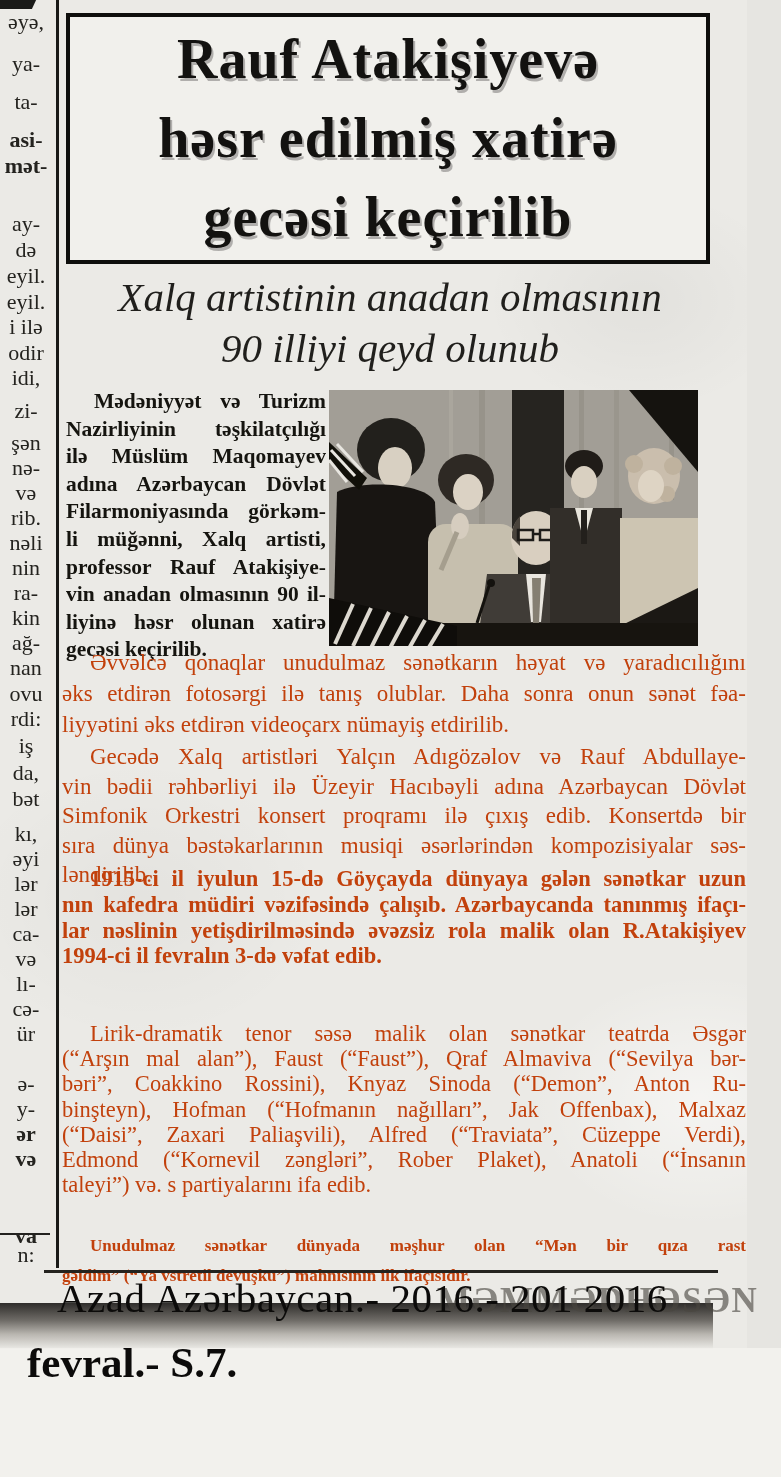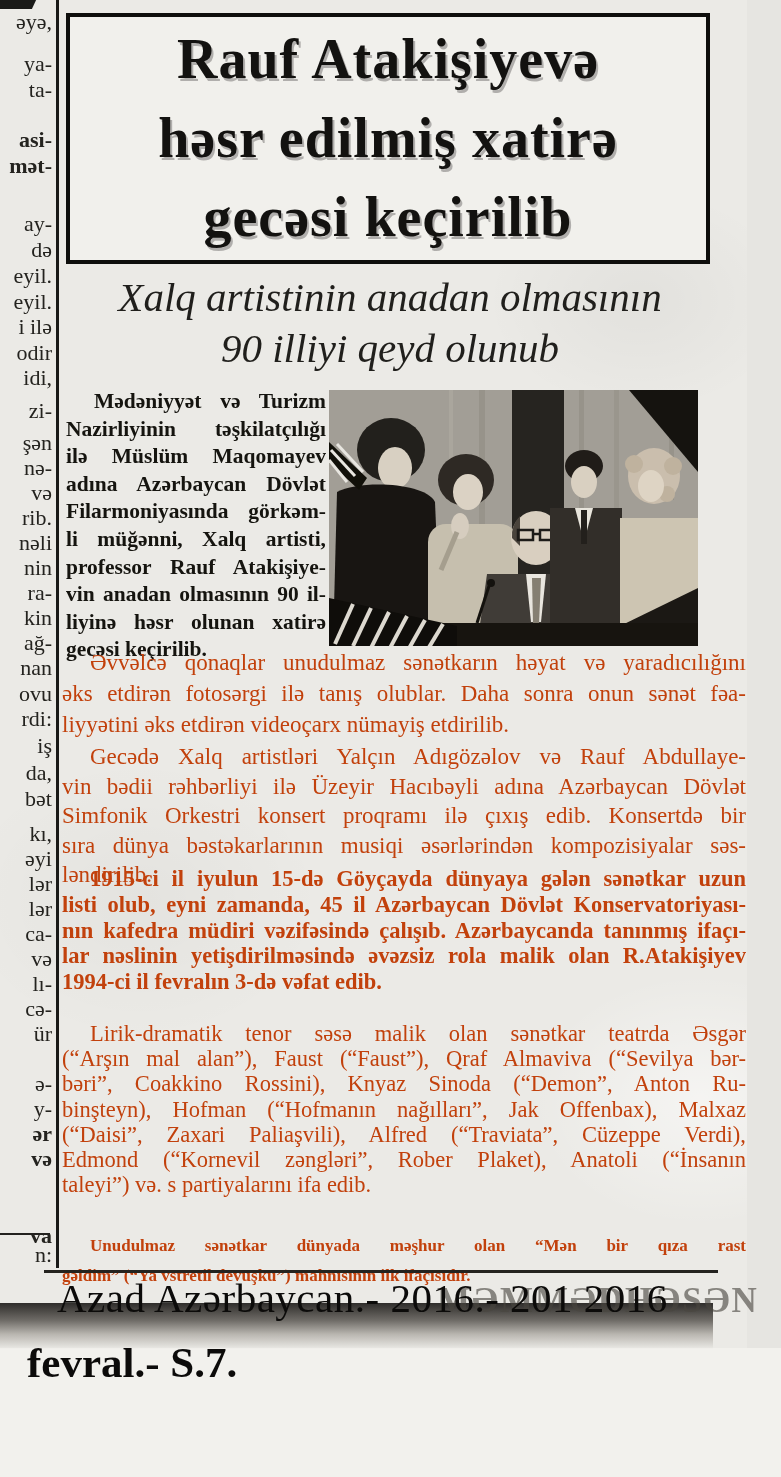--- a/index.html
+++ b/index.html
@@ -17,21 +17,21 @@
       radial-gradient(240px 180px at 700px 1100px, rgba(255,255,255,.5), transparent 70%);
   }
   .right-strip{position:absolute; top:0; left:747px; width:34px; height:100%;
     background:#e6e5e1;}
   .bottom-paper{position:absolute; left:0; top:1348px; width:100%; height:129px;
     background:#f2f1ed;}
   .corner-smudge{position:absolute; left:-6px; top:0; width:40px; height:9px;
     background:#1a1a18; transform:skewX(-25deg);}
   
   .divider{position:absolute; left:56px; top:0; width:3px; height:1268px; background:#191917;}
-  .lf{position:absolute; left:0; width:52px; text-align:right;
+  .lf{position:absolute; left:0; width:52px; text-align:center;
     font-size:22px; line-height:24px; color:#24231f; white-space:nowrap;}
   .lf.b{font-weight:bold;}
   .lf-rule{position:absolute; left:0; top:1233px; width:50px; height:2px; background:#23221f;}
   
   .hbox{position:absolute; left:66px; top:13px; width:636px; height:243px;
     border:4px solid #0e0e0c; background:#f1f0ec;
     display:flex; flex-direction:column; justify-content:center; text-align:center;}
   .hline{font-weight:bold; font-size:56px; line-height:79px; letter-spacing:1px;
     color:#131210; text-shadow:2px 3px 0 rgba(25,24,22,.30);}
   
@@ -72,21 +72,21 @@
 
 <div class="page">
 
   <div class="right-strip"></div>
   <div class="bottom-paper"></div>
   <div class="corner-smudge"></div>
 
   <div>
     <div class="lf" style="top:10px">əyə,</div>
     <div class="lf" style="top:52px">ya-</div>
-    <div class="lf" style="top:78px">ta-</div>
+    <div class="lf" style="top:90px">ta-</div>
     <div class="lf b" style="top:128px">asi-</div>
     <div class="lf b" style="top:154px">mət-</div>
     <div class="lf" style="top:212px">ay-</div>
     <div class="lf" style="top:238px">də</div>
     <div class="lf" style="top:264px">eyil.</div>
     <div class="lf" style="top:290px">eyil.</div>
     <div class="lf" style="top:315px">i ilə</div>
     <div class="lf" style="top:341px">odir</div>
     <div class="lf" style="top:366px">idi,</div>
     <div class="lf" style="top:399px">zi-</div>
@@ -239,21 +239,20 @@
   <div class="para p3">
     <div class="jl ind">Gecədə Xalq artistləri Yalçın Adıgözəlov və Rauf Abdullaye-</div>
     <div class="jl">vin bədii rəhbərliyi ilə Üzeyir Hacıbəyli adına Azərbaycan Dövlət</div>
     <div class="jl">Simfonik Orkestri konsert proqramı ilə çıxış edib. Konsertdə bir</div>
     <div class="jl">sıra dünya bəstəkarlarının musiqi əsərlərindən kompozisiyalar səs-</div>
     <div class="jl last">ləndirilib.</div>
   </div>
 
   <div class="para p4">
     <div class="jl ind">1915-ci il iyulun 15-də Göyçayda dünyaya gələn sənətkar uzun</div>
-    <div class="jl">listi olub, eyni zamanda, 45 il Azərbaycan Dövlət Konservatoriyası-</div>
     <div class="jl">nın kafedra müdiri vəzifəsində çalışıb. Azərbaycanda tanınmış ifaçı-</div>
     <div class="jl">lar nəslinin yetişdirilməsində əvəzsiz rola malik olan R.Atakişiyev</div>
     <div class="jl last">1994-ci il fevralın 3-də vəfat edib.</div>
   </div>
 
   <div class="para p5">
     <div class="jl ind">Lirik-dramatik tenor səsə malik olan sənətkar teatrda Əsgər</div>
     <div class="jl">(“Arşın mal alan”), Faust (“Faust”), Qraf Almaviva (“Sevilya bər-</div>
     <div class="jl">bəri”, Coakkino Rossini), Knyaz Sinoda (“Demon”, Anton Ru-</div>
     <div class="jl">binşteyn), Hofman (“Hofmanın nağılları”, Jak Offenbax), Malxaz</div>

